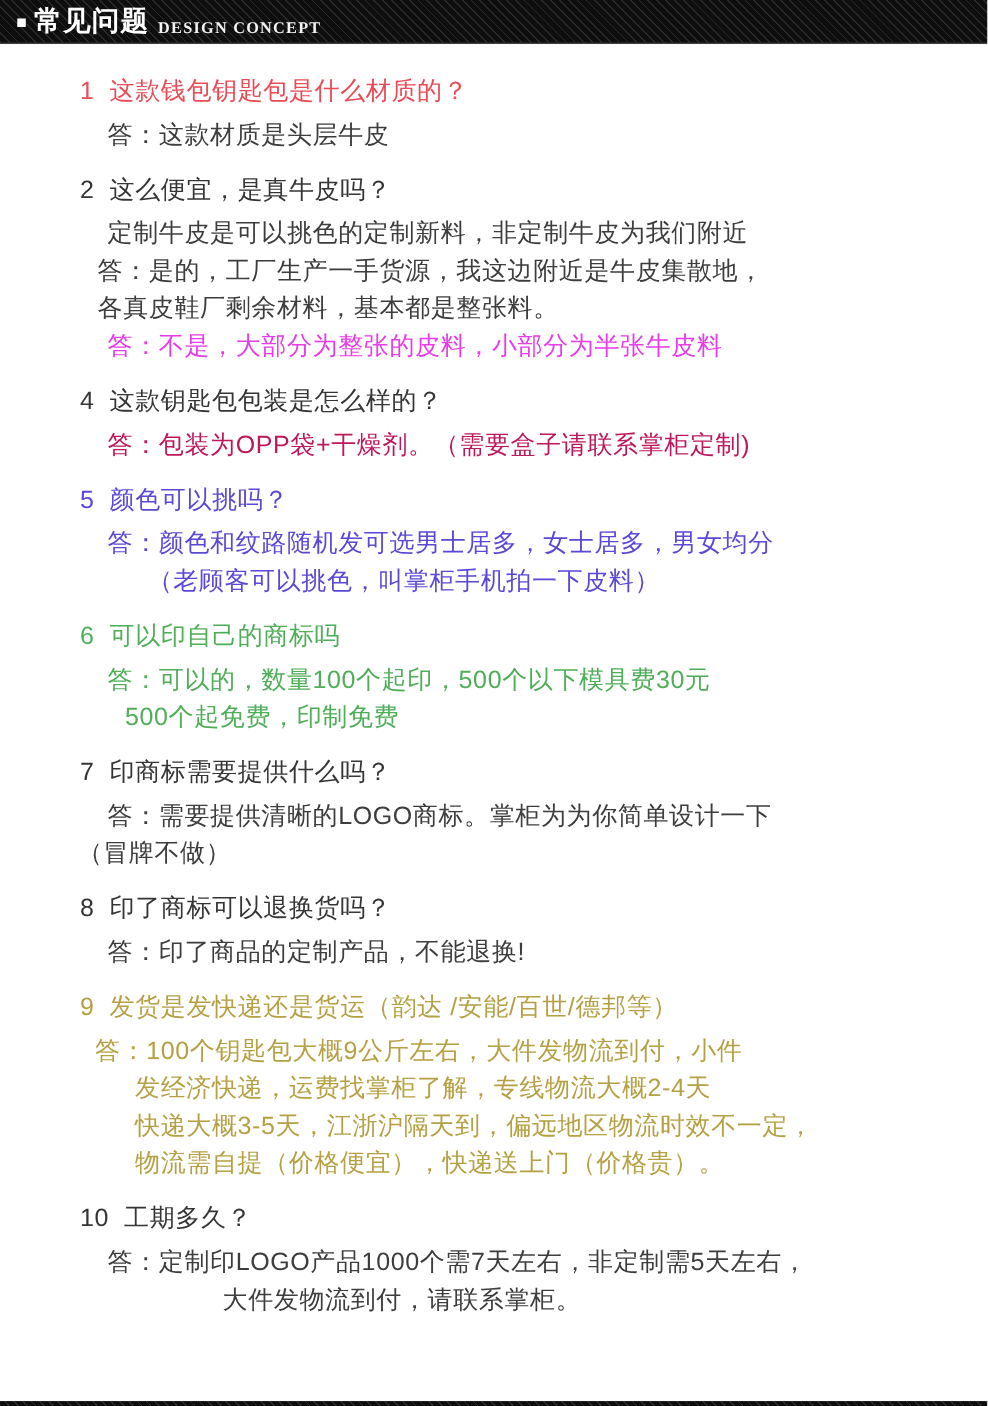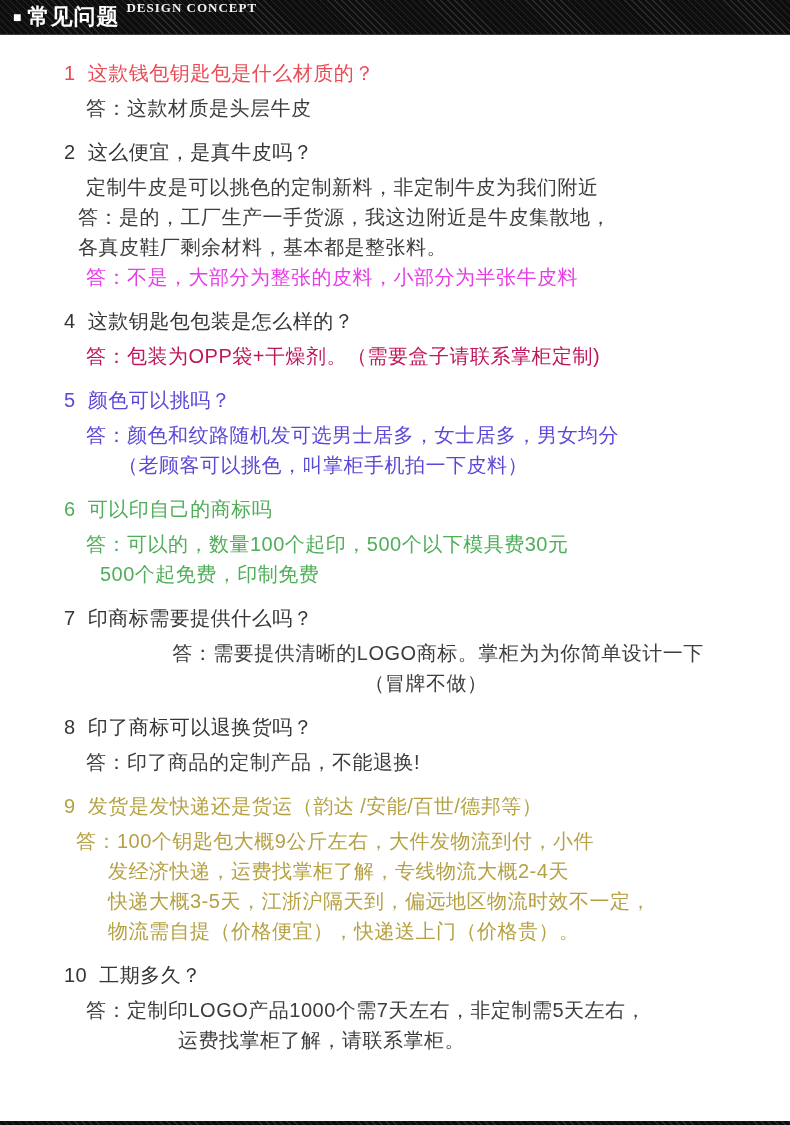--- a/index.html
+++ b/index.html
@@ -14,21 +14,21 @@
   }
   .top-bar{
     height:34px;flex:none;display:flex;align-items:center;
     padding-left:13px;border-bottom:1px solid #3a3a3a;
   }
   .bullet-icon{color:#ffffff;font-size:14px;line-height:1;margin-right:6px;}
   .top-title{color:#ffffff;font-size:22px;font-weight:bold;letter-spacing:1px;line-height:34px;}
   .top-subtitle{
     color:#f2f2f2;font-family:"Liberation Serif","DejaVu Serif",serif;
     font-size:13px;font-weight:bold;letter-spacing:1px;
-    align-self:flex-end;padding-bottom:18px;margin-left:7px;
+    align-self:flex-end;padding-bottom:4px;margin-left:7px;
   }
   .bottom-bar{height:4px;flex:none;margin-top:auto;}
   
   .faq-list{flex:1;padding-top:9px;overflow:hidden;}
   .faq-item{margin:0;}
   .faq-question{
     font-size:20px;font-weight:400;line-height:30px;
     margin:14px 0 5px 64px;letter-spacing:0.5px;
   }
   .faq-num{margin-right:12px;}
@@ -106,21 +106,21 @@
     <div class="faq-answer" style="color: rgb(79, 174, 88);">
           <p class="answer-line">答：可以的，数量100个起印，500个以下模具费30元</p>
           <p class="answer-line">500个起免费，印制免费</p>
         </div>
   </section>
 
   <section class="faq-item">
     <h2 class="faq-question" style="color: rgb(53, 53, 53);">
       <span class="faq-num">7</span><span class="faq-q-text">印商标需要提供什么吗？</span>
     </h2>
-    <div class="faq-answer" style="color: rgb(61, 61, 61); text-align: center;">
+    <div class="faq-answer" style="color: rgb(61, 61, 61);">
           <p class="answer-line">答：需要提供清晰的LOGO商标。掌柜为为你简单设计一下</p>
           <p class="answer-line">（冒牌不做）</p>
         </div>
   </section>
 
   <section class="faq-item">
     <h2 class="faq-question" style="color: rgb(53, 53, 53);">
       <span class="faq-num">8</span><span class="faq-q-text">印了商标可以退换货吗？</span>
     </h2>
     <div class="faq-answer" style="color: rgb(61, 61, 61);">
@@ -139,20 +139,20 @@
           <p class="answer-line">物流需自提（价格便宜），快递送上门（价格贵）。</p>
         </div>
   </section>
 
   <section class="faq-item">
     <h2 class="faq-question" style="color: rgb(53, 53, 53);">
       <span class="faq-num">10</span><span class="faq-q-text">工期多久？</span>
     </h2>
     <div class="faq-answer" style="color: rgb(61, 61, 61);">
           <p class="answer-line">答：定制印LOGO产品1000个需7天左右，非定制需5天左右，</p>
-          <p class="answer-line">运费找掌柜了解，请联系掌柜。</p>
+          <p class="answer-line">大件发物流到付，请联系掌柜。</p>
         </div>
   </section>
 </main>
 
   <footer class="bottom-bar stripe-bg"></footer>
 
 </div>
 
 </body></html>

